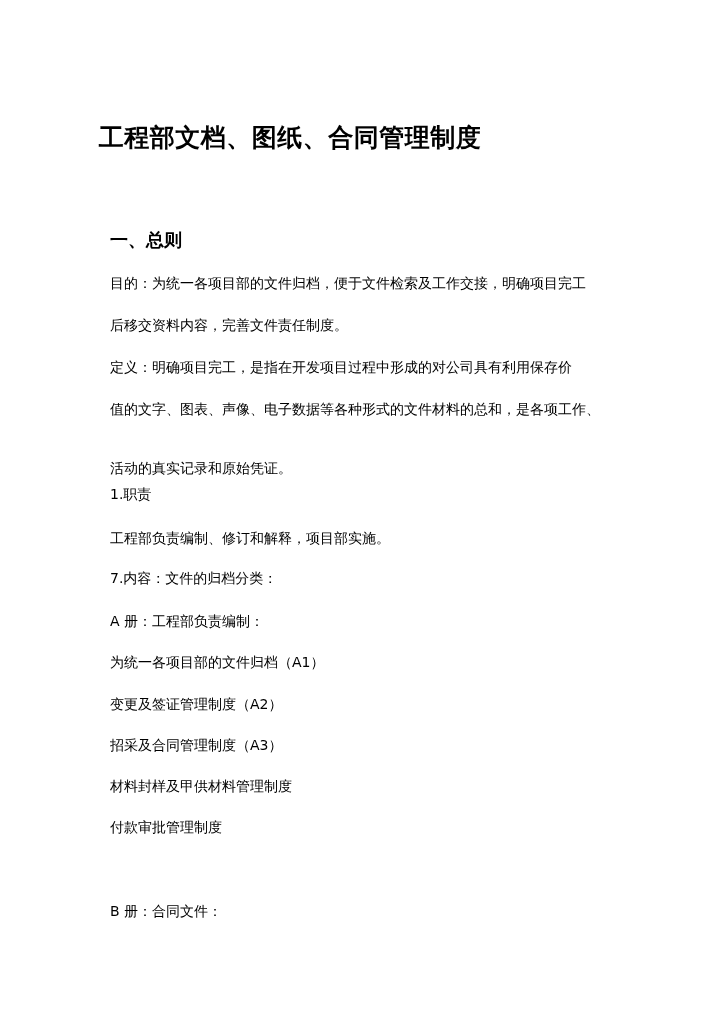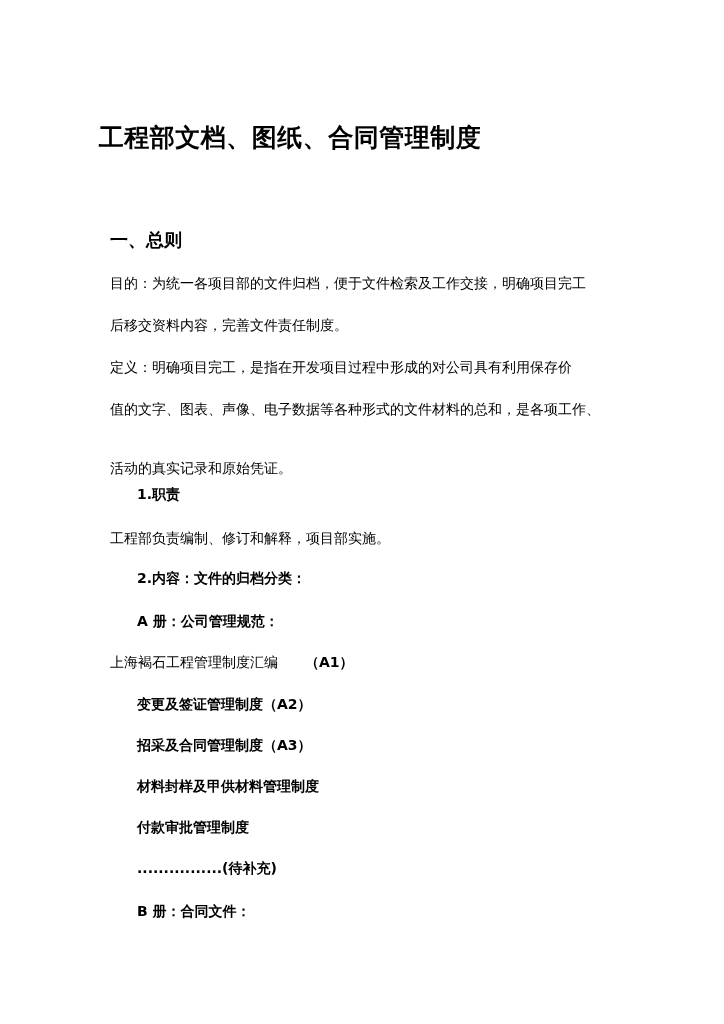--- a/index.html
+++ b/index.html
@@ -3,55 +3,54 @@
 <meta charset="utf-8">
 <style>
   html, body { margin: 0; padding: 0; background: #ffffff; }
   body { width: 724px; height: 1024px; position: relative; overflow: hidden;
          font-family: "DejaVu Sans", "Liberation Sans", sans-serif; color: #000; }
   .page { position: absolute; left: 0; top: 0; width: 724px; height: 1024px; background: #fff; }
   .title { position: absolute; left: 0; width: 580px; top: 120px; text-align: center;
            font-size: 25px; font-weight: bold; line-height: 36px; letter-spacing: 0.5px; }
   .h1 { position: absolute; left: 110px; font-size: 18px; font-weight: bold; line-height: 26px; }
   .line { position: absolute; left: 110px; font-size: 14px; line-height: 22px; white-space: nowrap; }
-  .bold { font-weight: bold; margin-left: 27px; }
+  .bold { font-weight: normal; }
 </style>
 </head>
 <body>
 
 <div class="page">
   <div class="title">工程部文档、图纸、合同管理制度</div>
 
   <div class="h1" style="top:227px;">一、总则</div>
 
   <div class="line" style="top:272px;text-align:center;">目的：为统一各项目部的文件归档，便于文件检索及工作交接，明确项目完工</div>
   <div class="line" style="top:314px;">后移交资料内容，完善文件责任制度。</div>
 
   <div class="line" style="top:356px;">定义：明确项目完工，是指在开发项目过程中形成的对公司具有利用保存价</div>
   <div class="line" style="top:398px;text-align:right;">值的文字、图表、声像、电子数据等各种形式的文件材料的总和，是各项工作、</div>
   <div class="line" style="top:441px;margin-top:16px;">活动的真实记录和原始凭证。</div>
 
   <div class="line bold" style="top:483px;">1.职责</div>
   <div class="line" style="top:527px;">工程部负责编制、修订和解释，项目部实施。</div>
 
-  <div class="line bold" style="top:567px;">2.内容：文件的归档分类：</div>
-  <div class="line bold" style="top:610px;">A 册：公司管理规范：</div>
+  <div class="line bold" style="top:567px;">7.内容：文件的归档分类：</div>
+  <div class="line bold" style="top:610px;">A 册：工程部负责编制：</div>
 
   <div class="line" style="top:651px;">
-    <span>上海褐石工程管理制度汇编</span><span class="bold">（A1）</span>
+    <span>为统一各项目部的文件归档</span><span class="bold">（A1）</span>
   </div>
   <div class="line bold" style="top:693px;">
     <span>变更及签证管理制度</span><span>（A2）</span>
   </div>
   <div class="line bold" style="top:734px;">
     <span>招采及合同管理制度</span><span>（A3）</span>
   </div>
   <div class="line bold" style="top:775px;">
     <span>材料封样及甲供材料管理制度</span>
   </div>
   <div class="line bold" style="top:816px;text-align:center;">
     <span>付款审批管理制度</span>
   </div>
 
-  <div class="line bold" style="top:857px;">................(待补充)</div>
 
   <div class="line bold" style="top:900px;">B 册：合同文件：</div>
 </div>
 
 </body></html>

